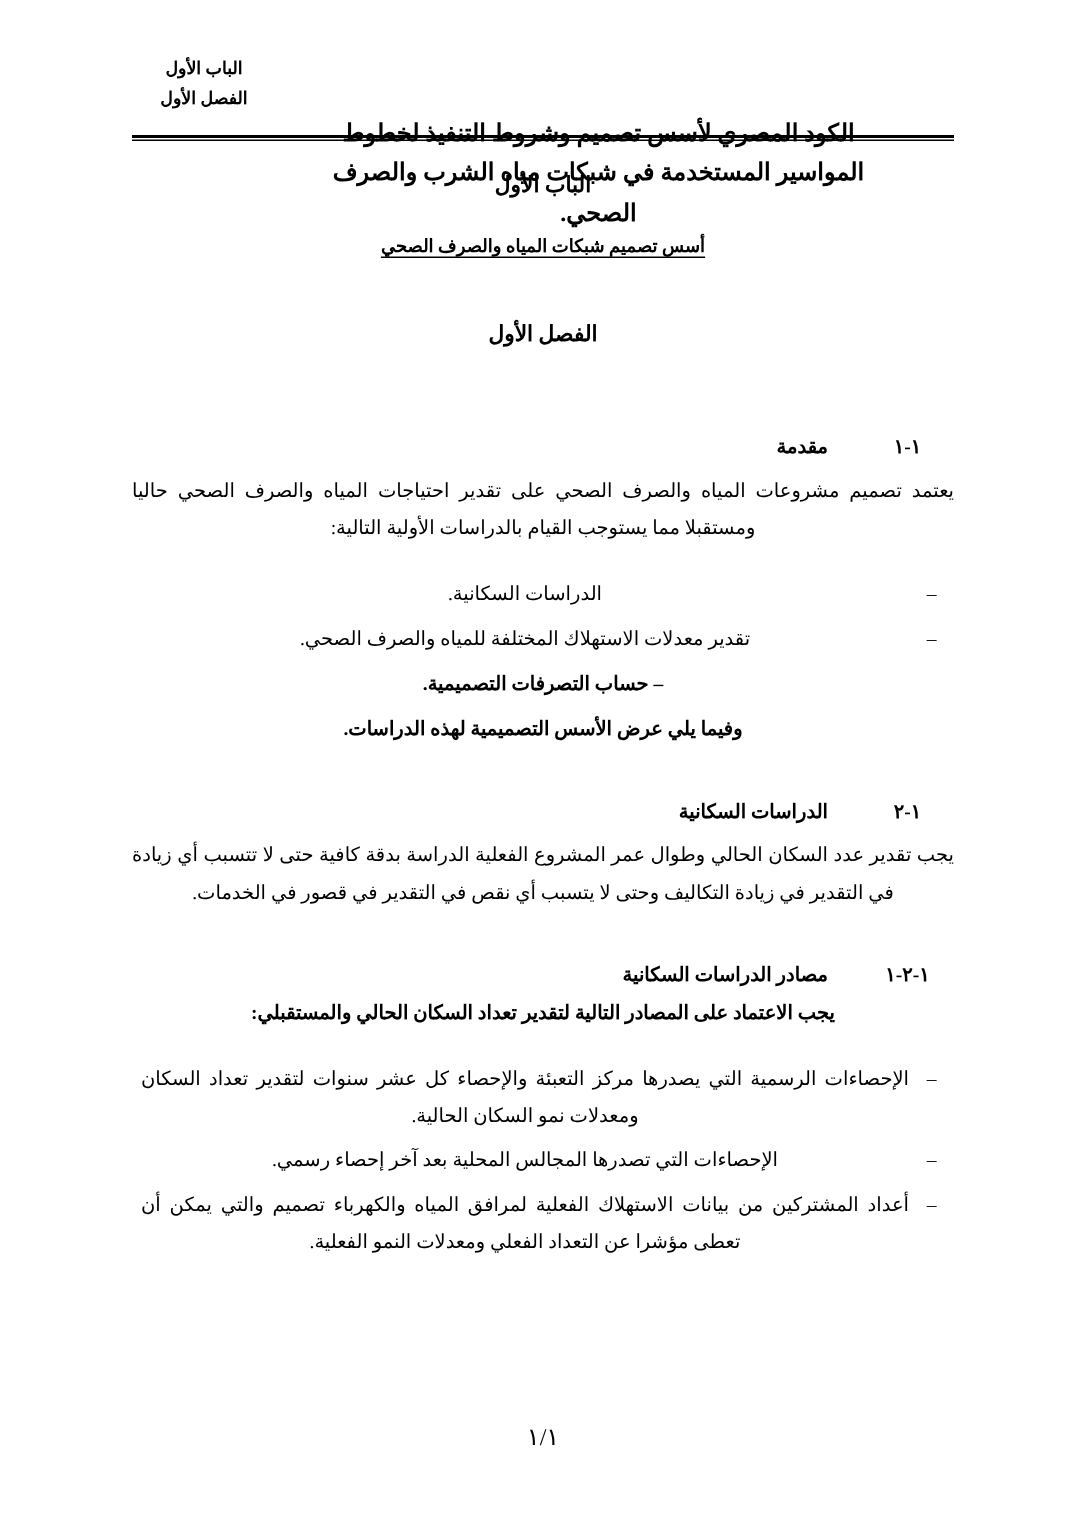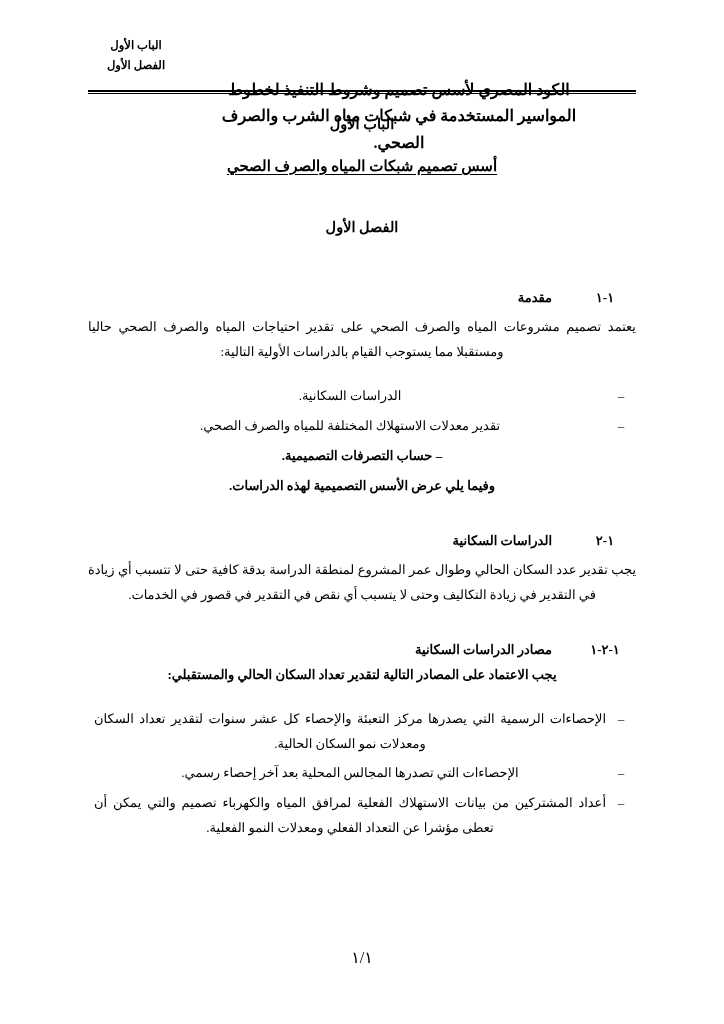--- a/index.html
+++ b/index.html
@@ -83,21 +83,21 @@
     right: 88px;
     left: 88px;
     text-align: center;
   }
   .t-bab {
     font-size: 14.5px;
     font-weight: bold;
     line-height: 1.5;
   }
   .t-bab-sub {
-    font-size: 15px;
+    font-size: 12px;
     font-weight: bold;
     line-height: 1.5;
     margin-top: 19px;
     text-decoration: underline;
     text-underline-offset: 3px;
   }
   .t-fasl {
     font-size: 14.5px;
     font-weight: bold;
     line-height: 1.5;
@@ -251,21 +251,21 @@
       <span>وفيما يلي عرض الأسس التصميمية لهذه الدراسات.</span>
     </div>
 
     <div class="spacer-lg"></div>
 
     <div class="sec-head">
       <div class="sec-num">١-٢</div>
       <div class="sec-title">الدراسات السكانية</div>
     </div>
 
-    <div class="para">يجب تقدير عدد السكان الحالي وطوال عمر المشروع لمنطقة الدراسة بدقة كافية حتى لا تتسبب أي زيادة في التقدير في زيادة التكاليف وحتى لا يتسبب أي نقص في التقدير في قصور في الخدمات.</div>
+    <div class="para">يجب تقدير عدد السكان الحالي وطوال عمر المشروع الفعلية الدراسة بدقة كافية حتى لا تتسبب أي زيادة في التقدير في زيادة التكاليف وحتى لا يتسبب أي نقص في التقدير في قصور في الخدمات.</div>
 
     <div class="spacer-lg"></div>
 
     <div class="sec-head">
       <div class="sec-num">١-٢-١</div>
       <div class="sec-title">مصادر الدراسات السكانية</div>
     </div>
 
     <div class="bullet-inline">
       <span>يجب الاعتماد على المصادر التالية لتقدير تعداد السكان الحالي والمستقبلي:</span>

